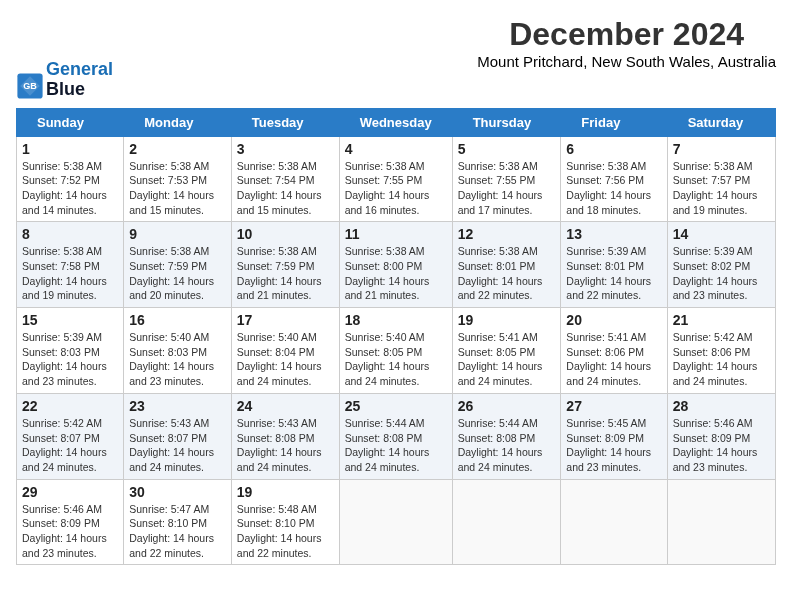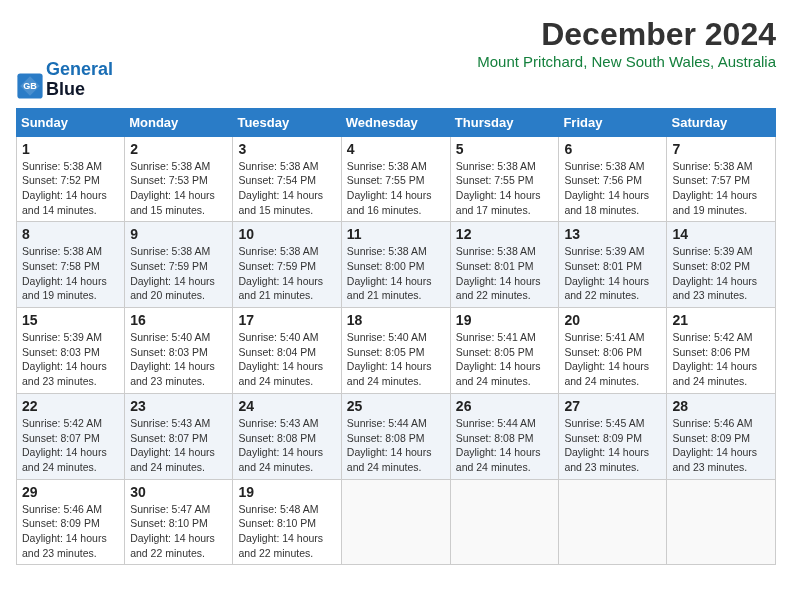--- a/index.html
+++ b/index.html
@@ -29,41 +29,41 @@
     }
     .logo-text span {
       color: #1a6eb5;
     }
     .logo-icon {
       width: 28px;
       height: 28px;
       margin-right: 2px;
     }
     .title-area {
-      text-align: right;
+      text-align: center;
     }
     .month-title {
       font-size: 32px;
       font-weight: bold;
       color: #333;
     }
     .location-title {
       font-size: 15px;
-      color: #15803d;
+      color: #000000;
     }
     .calendar {
       width: 100%;
       border-collapse: collapse;
       margin-top: 8px;
       font-size: 11px;
     }
     .calendar th {
       background-color: #2a7cc7;
       color: #fff;
-      padding: 6px 4px;
+      padding: 6px 20px;
       text-align: left;
       font-size: 13px;
       font-weight: bold;
       border: 1px solid #2a7cc7;
     }
     .calendar td {
       border: 1px solid #ccc;
       vertical-align: top;
       padding: 4px 5px;
       width: 110px;

